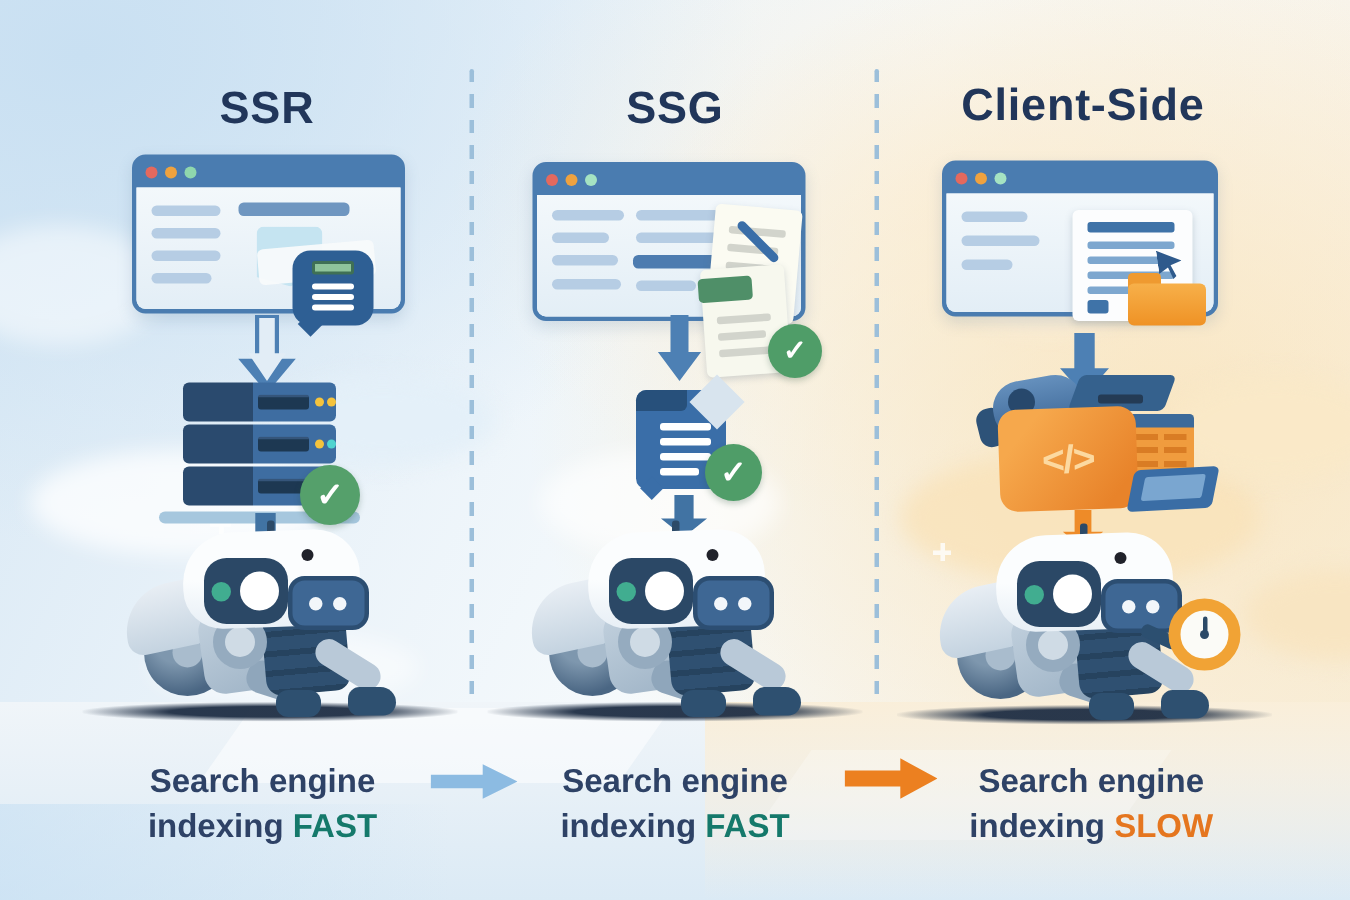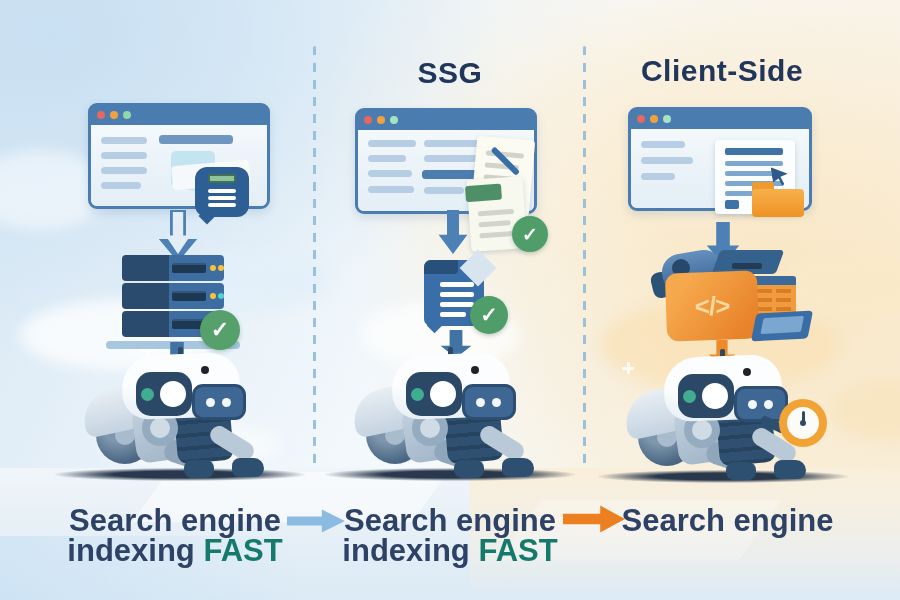--- a/index.html
+++ b/index.html
@@ -144,21 +144,21 @@
 
   
   .clock{position:absolute;left:779px;top:399px;width:48px;height:48px;border-radius:50%;
          border:8px solid #f1a335;background:#fbfbf7;z-index:12}
   .clock-hand-v{position:absolute;left:15px;top:4px;width:3px;height:13px;background:#2c4a68;border-radius:2px}
   .clock-dot{position:absolute;left:13px;top:13px;width:6px;height:6px;border-radius:50%;background:#2c4a68}
   .clock-arm{position:absolute;left:760px;top:420px;width:26px;height:9px;background:#2c4f70;border-radius:4px;
              transform:rotate(25deg);z-index:11}
 
   
-  .caption{position:absolute;text-align:center;font-size:31px;font-weight:600;color:#2e4266;line-height:30px}
+  .caption{position:absolute;text-align:center;font-size:22px;font-weight:600;color:#2e4266;line-height:30px}
   .kw{font-weight:800}
   .kw-teal{color:#15796b}
   .kw-orange{color:#e5761f}
 </style>
 </head>
 <body>
 
 <div id="canvas">
 
   <div class="bg"></div>
@@ -175,20 +175,21 @@
   <div class="ground-warm"></div>
   <div class="ground-bl"></div>
   <div class="facet" style="left:150px;top:472px;width:280px;height:50px"></div>
   <div class="facet" style="left:520px;top:500px;width:240px;height:60px;opacity:.5"></div>
   <div class="plus" style="left:140px;top:342px;width:14px;height:14px"></div>
   <div class="plus" style="left:622px;top:362px;width:12px;height:12px"></div>
 
   <div class="divider" style="left:313px"></div>
   <div class="divider" style="left:583px"></div>
 
+  <div class="col-title" style="left:78px;top:56px;width:200px">SSR</div>
   <div class="col-title" style="left:350px;top:56px;width:200px">SSG</div>
   <div class="col-title" style="left:602px;top:54px;width:240px">Client-Side</div>
 
   <div class="browser" style="left:88px;top:103px">
     <div class="browser-head">
       <div class="bdot" style="left:7px;background:#e4695e"></div>
       <div class="bdot" style="left:20px;background:#efa23f"></div>
       <div class="bdot" style="left:33px;background:#8fd7ad"></div>
     </div>
     <div class="bbody">
@@ -420,18 +421,19 @@
     </div>
   </div>
   <div class="clock-arm"></div>
   <div class="clock">
     <div class="clock-hand-v"></div>
     <div class="clock-dot"></div>
   </div>
 
   <div class="caption" style="left:610px;top:506px;width:235px">
     <div>Search engine</div>
+    <div><span>indexing</span> <span class="kw kw-orange">SLOW</span></div>
   </div>
 
   <div class="arrow-right" style="left:287px;top:509px;width:58px;height:24px;background:#8cbbe2"></div>
   <div class="arrow-right" style="left:563px;top:505px;width:62px;height:28px;background:#ec8020"></div>
 
 </div>
 
 </body></html>

